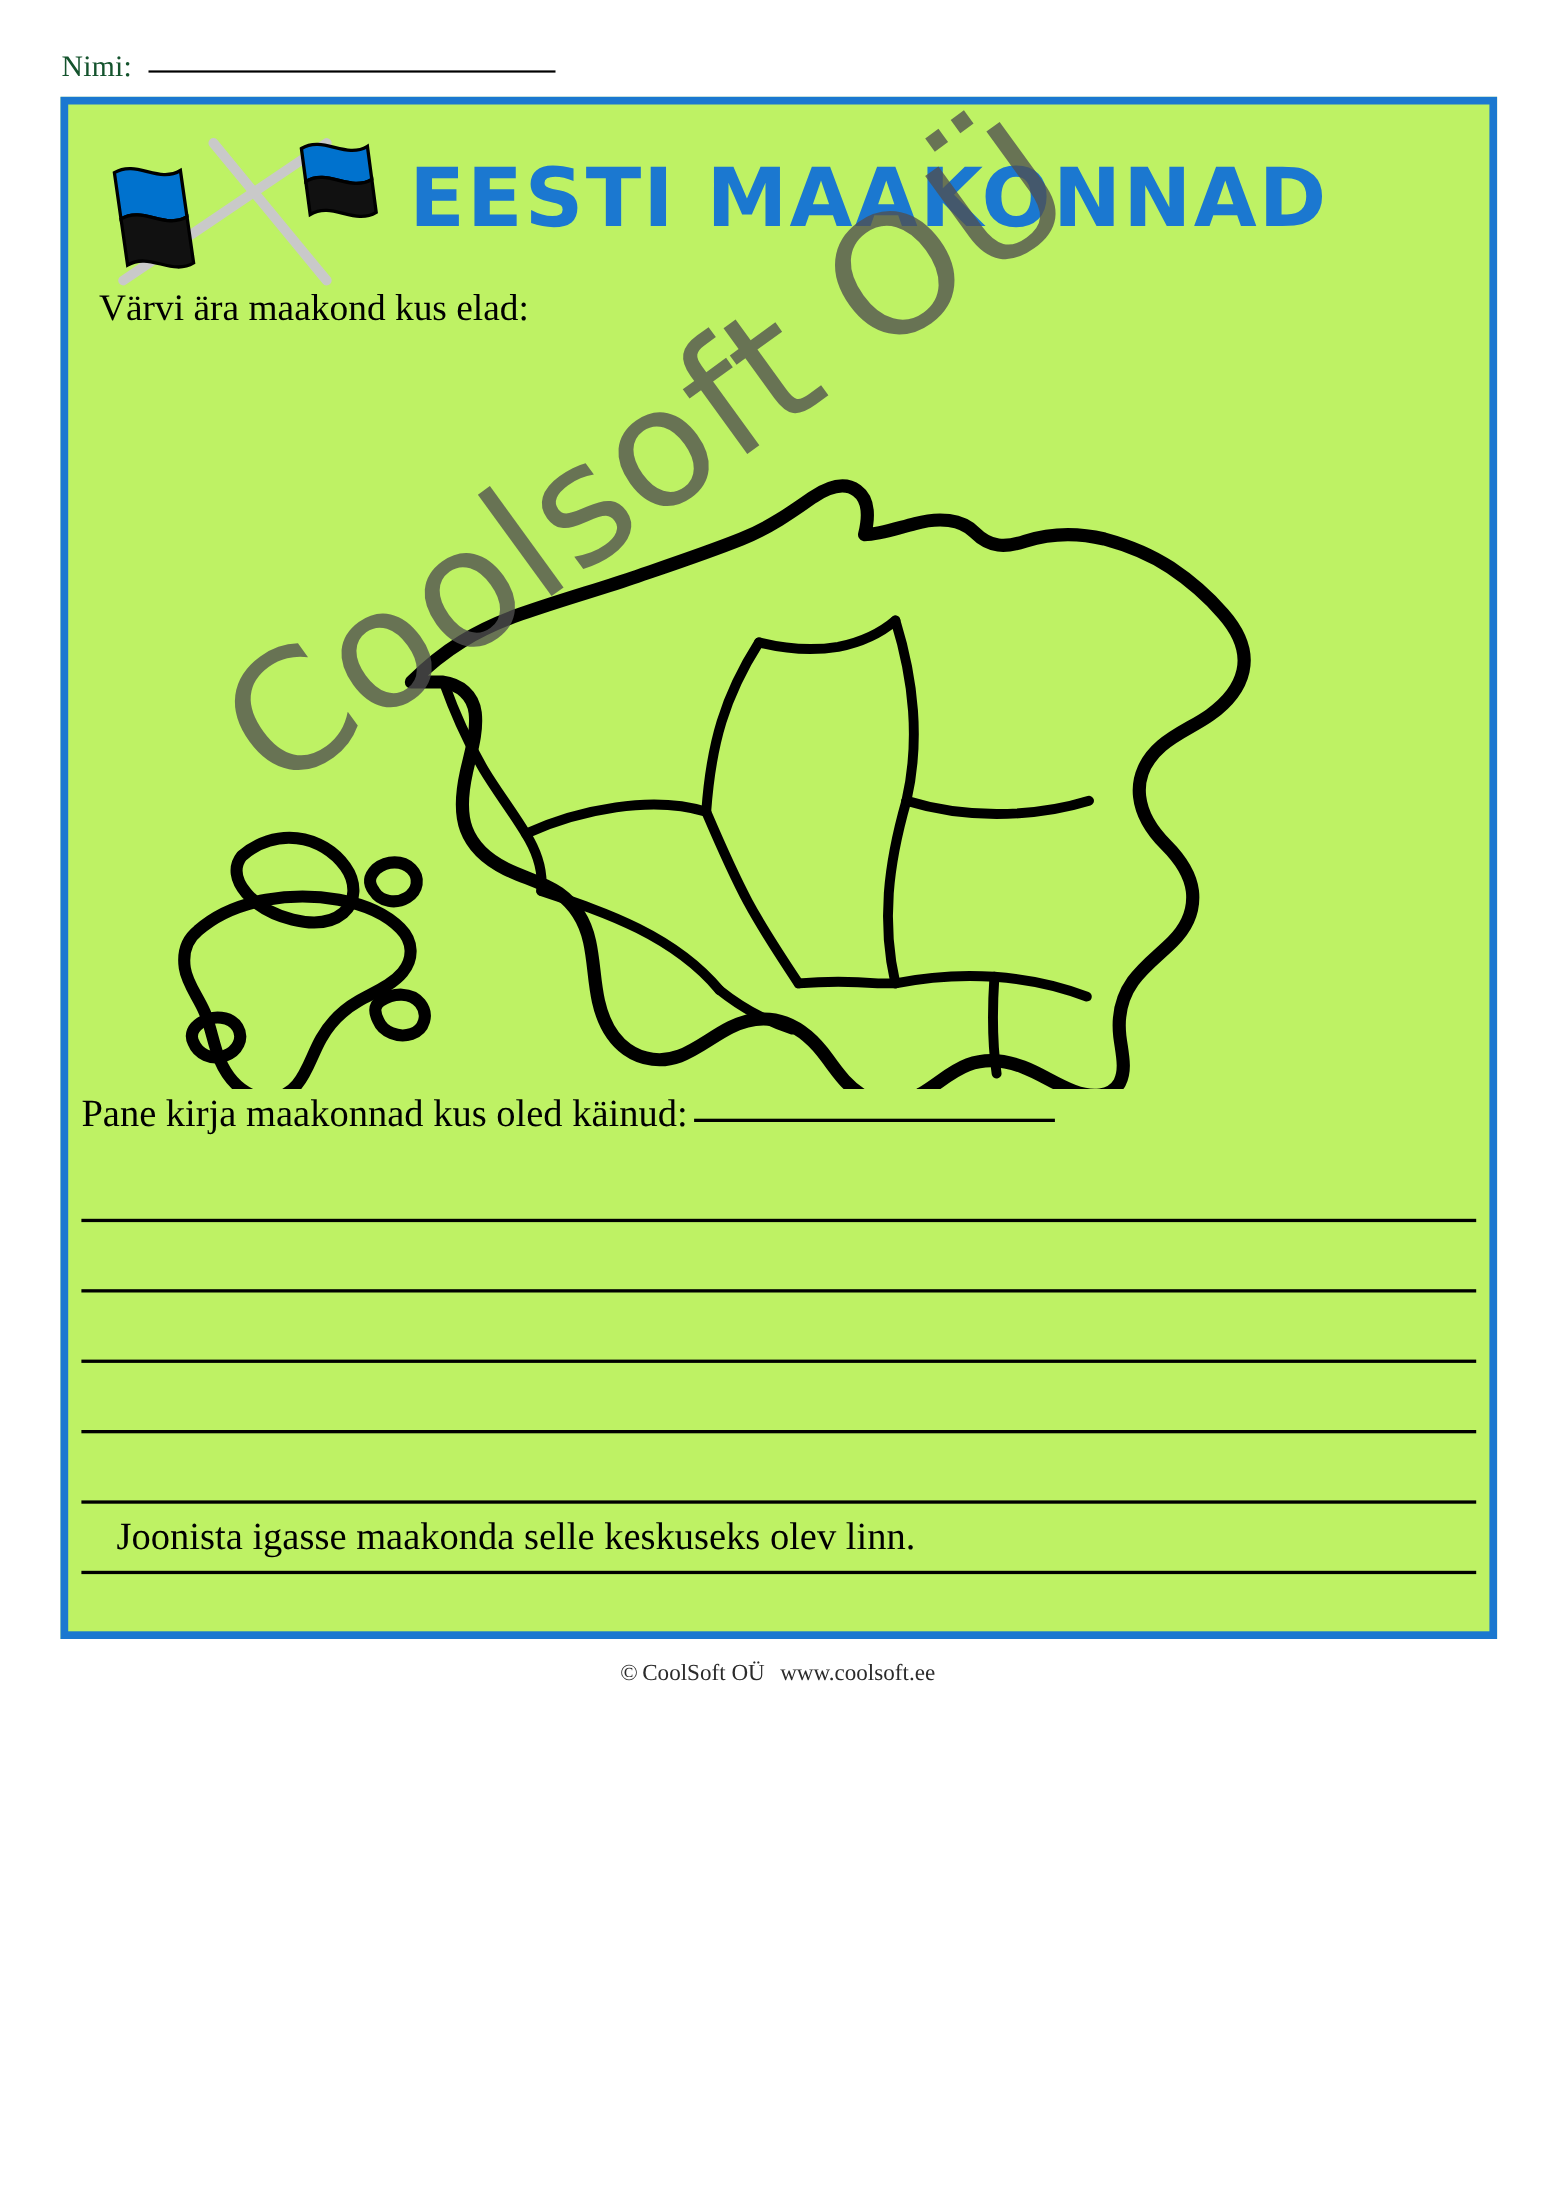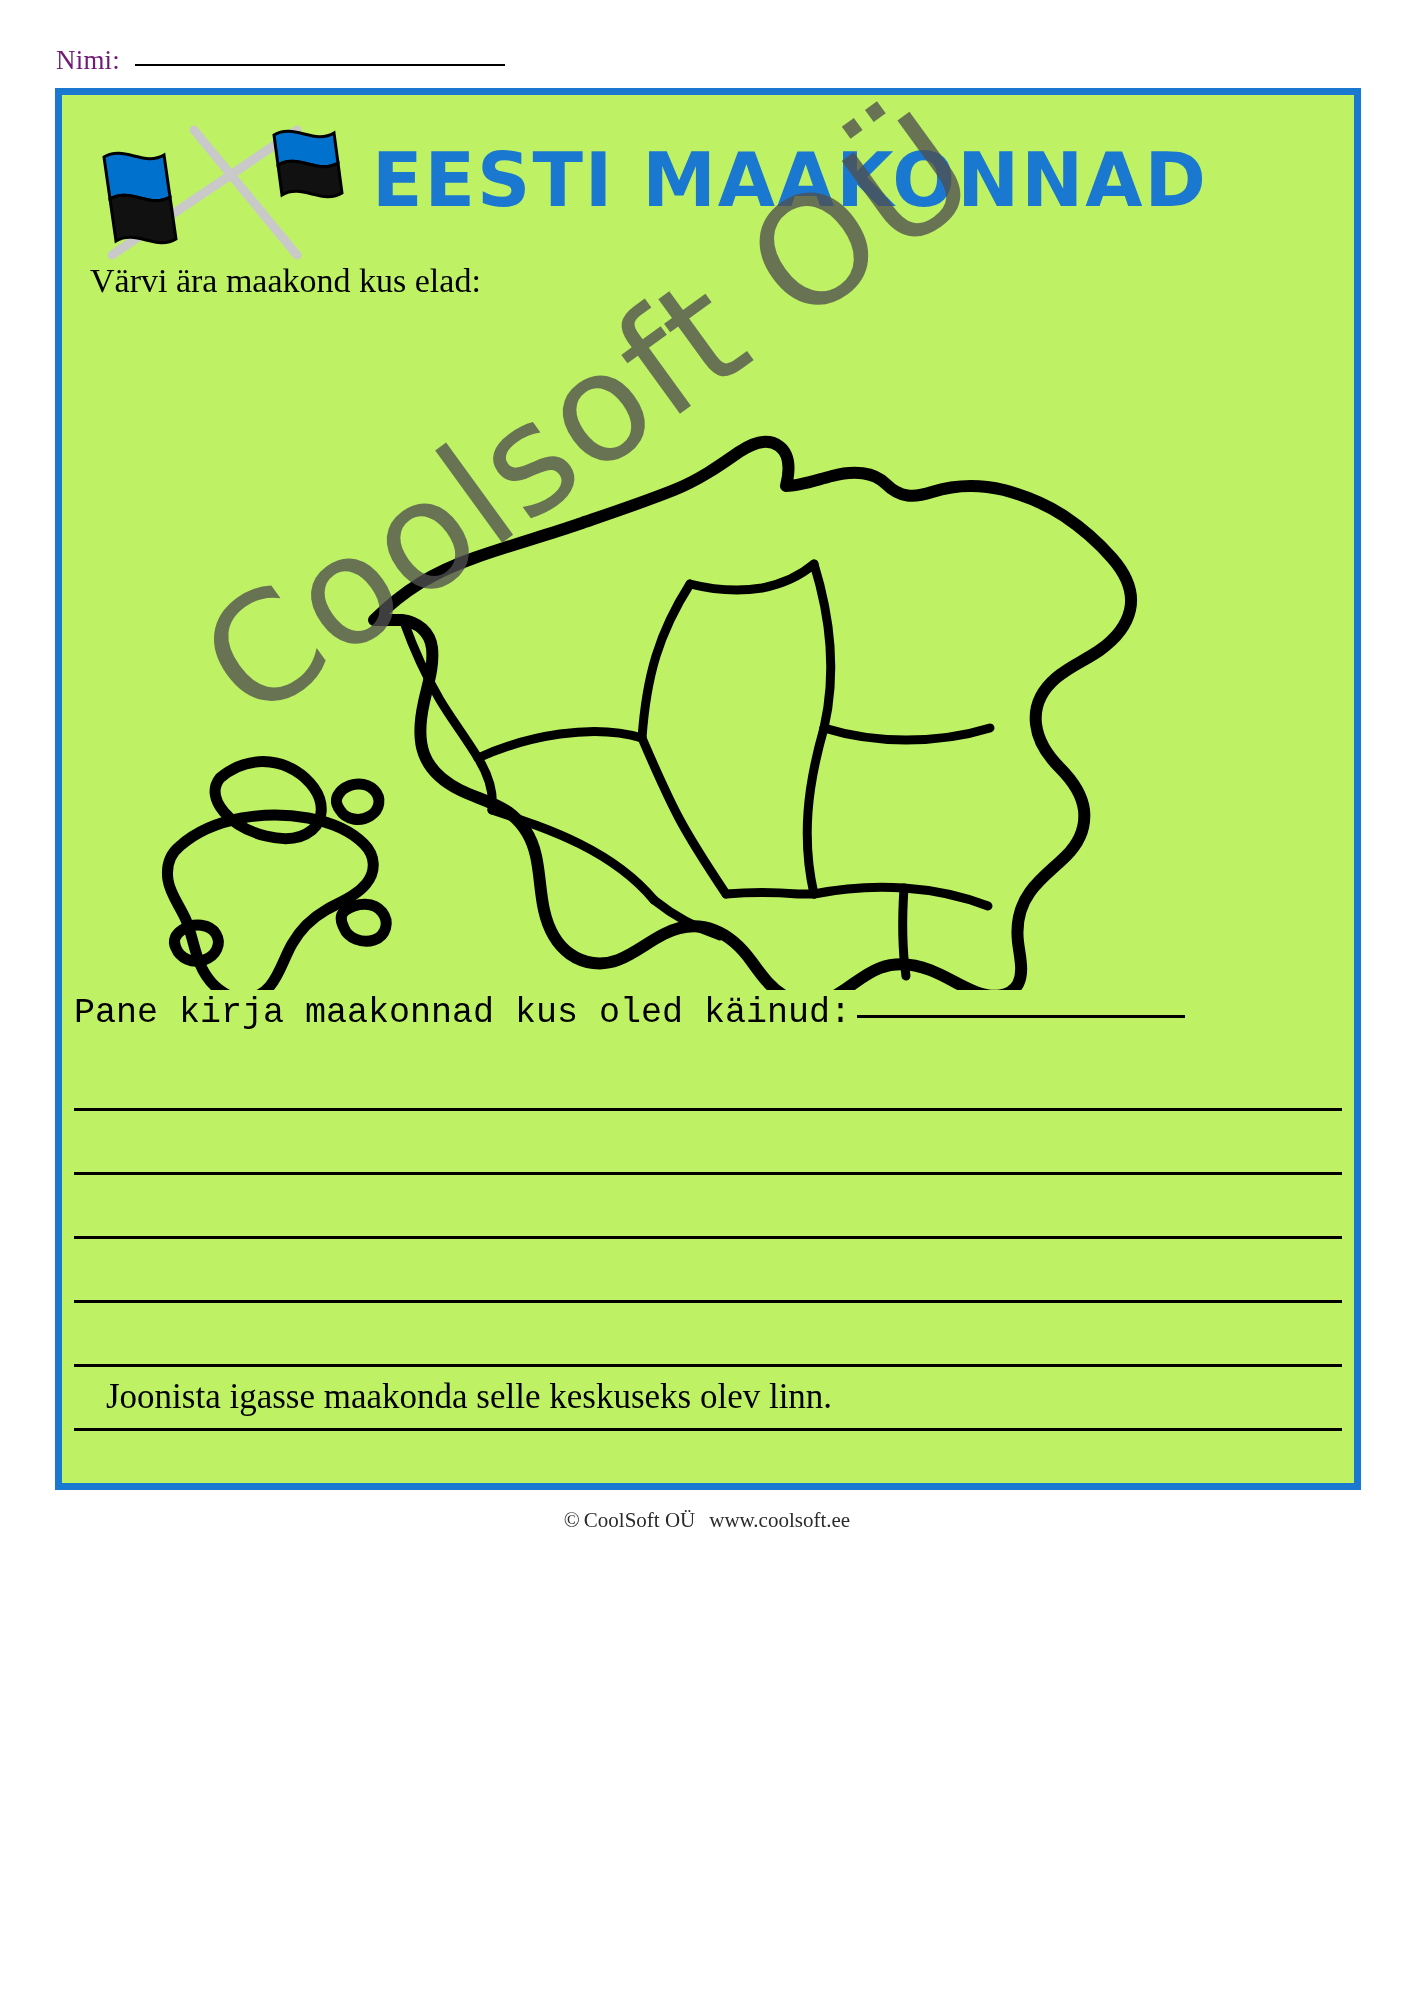--- a/index.html
+++ b/index.html
@@ -18,21 +18,21 @@
     position: absolute;
     inset: 0;
   }
 
   
   .name-row {
     position: absolute;
     left: 56px;
     top: 44px;
     font-size: 27px;
-    color: #701a75;
+    color: #14532d;
     letter-spacing: .2px;
     white-space: nowrap;
   }
   .name-label { font-family: "Liberation Serif", serif; }
   .name-blank {
     display: inline-block;
     width: 370px;
     border-bottom: 2px solid #000;
     margin-left: 8px;
     vertical-align: 3px;
@@ -116,21 +116,20 @@
   }
 
   
   .instr-2 {
     position: absolute;
     left: 12px;
     top: 898px;
     font-size: 35px;
     color: #000;
     white-space: nowrap;
-    font-family: Liberation Mono, monospace;
   }
   .instr-2 .inline-blank {
     display: inline-block;
     width: 328px;
     border-bottom: 3px solid #000;
     height: 22px;
     margin-left: 6px;
     vertical-align: 4px;
   }
   .lines {

